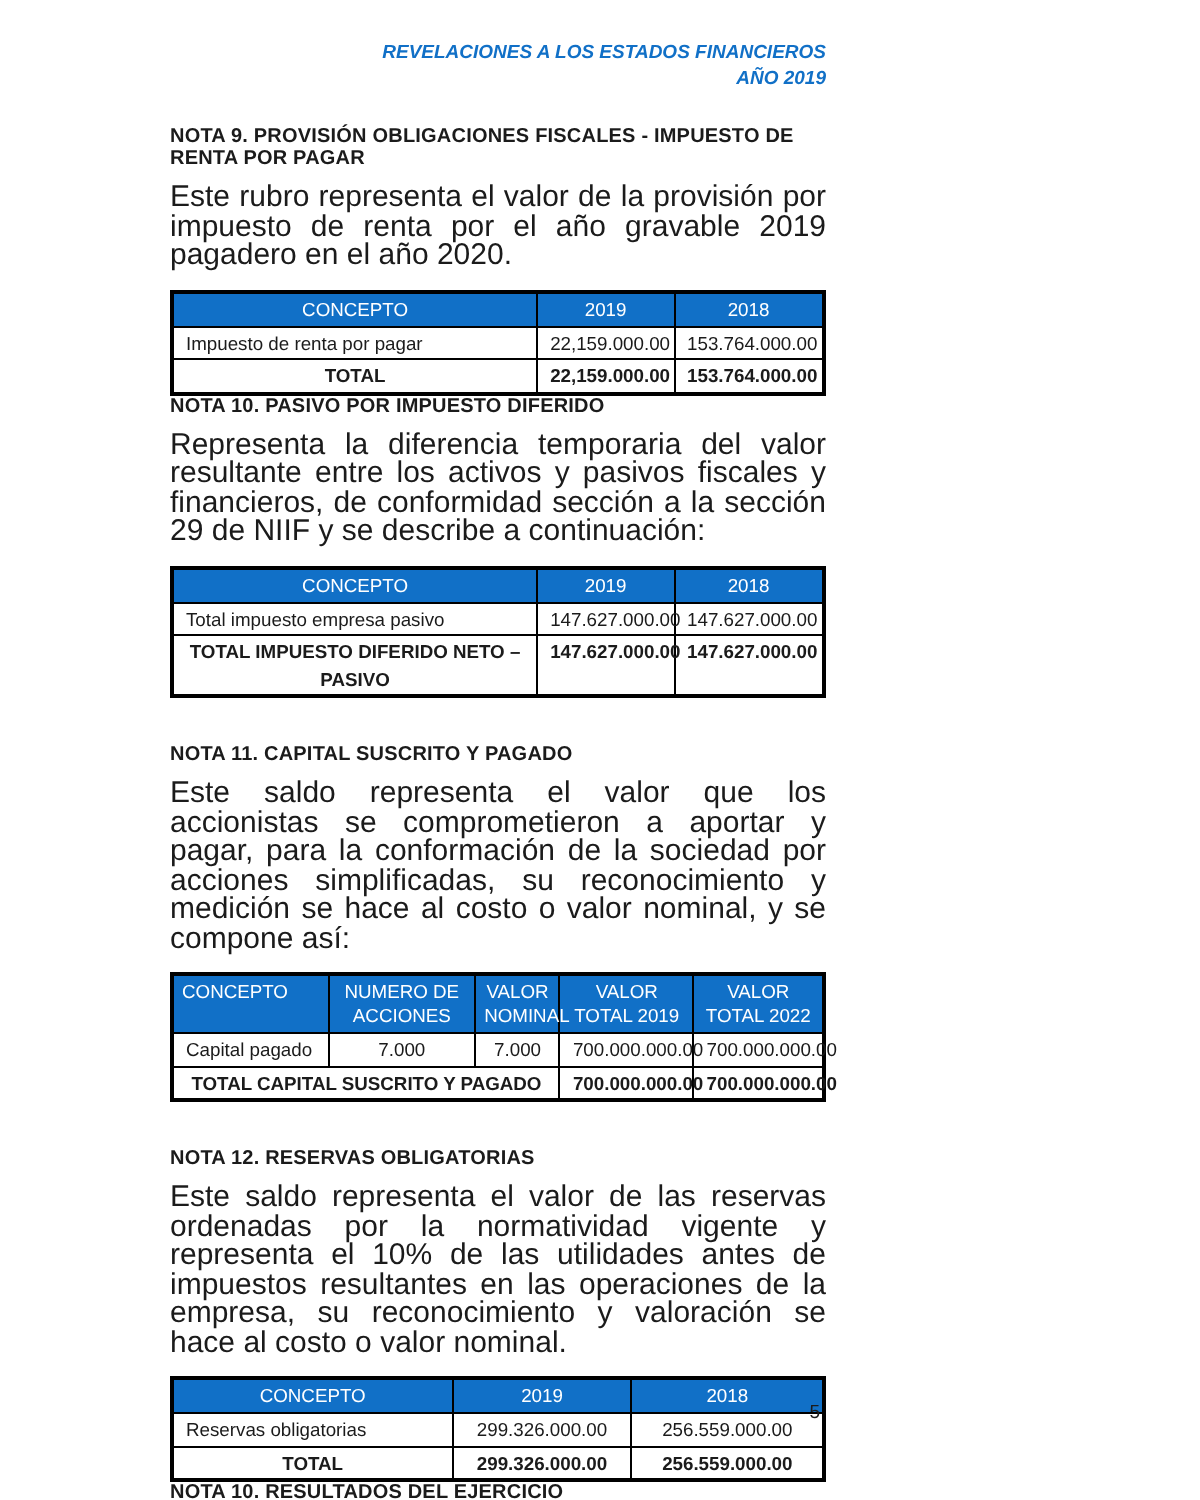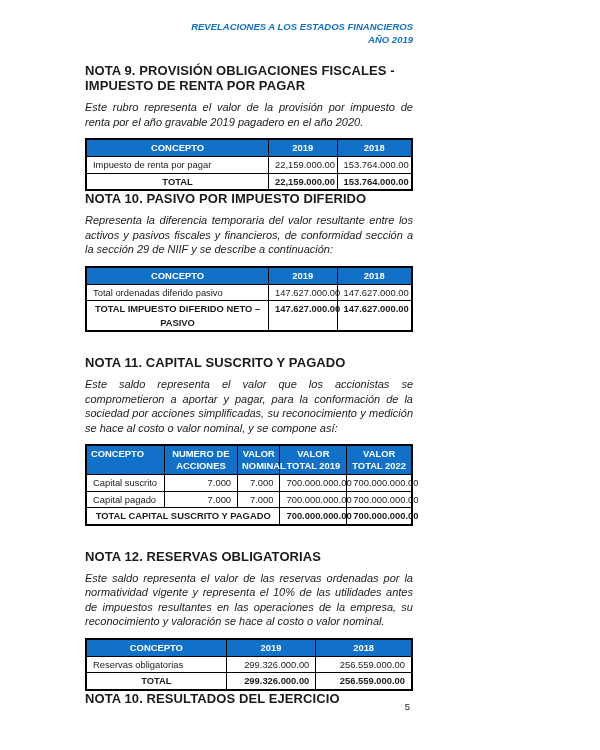--- a/index.html
+++ b/index.html
@@ -13,46 +13,45 @@
   .page {
     position: relative; width: 496px; height: 750px;
     padding: 20px 83px 0 85px; overflow: hidden; background: #fff;
   }
   .doc-header {
     text-align: right; font-size: 9.5px; font-weight: bold; font-style: italic;
     color: var(--accent); line-height: 13px;
   }
   .section { margin: 0; }
   .note-heading {
-    font-size: 13px; font-weight: bold; color: #1b1b1b; margin: 0;
+    font-size: 10px; font-weight: bold; color: #1b1b1b; margin: 0;
     letter-spacing: 0.1px;
   }
   .mt-a { margin-top: 17px; }
   .mt-b { }
   .mt-c { margin-top: 23px; }
   .body-text {
-    font-size: 11px; line-height: 14.5px; text-align: justify;
+    font-size: 15px; line-height: 14.5px; text-align: justify;
     margin: 7px 0 0 0;
-    font-style: italic;
   }
   table.fin-table {
     width: 100%; border-collapse: collapse; margin-top: 9px;
     font-size: 9.4px; border: 2px solid #000; table-layout: fixed;
   }
   .fin-table th {
-    background: var(--accent); color: #fff; font-weight: bold;
+    background: var(--accent); color: #fff; font-weight: normal;
     text-align: center; padding: 2px 4px; border: 1px solid #000;
     line-height: 12px;
   }
   .fin-table th.left { text-align: left; vertical-align: top; }
   .fin-table td {
     padding: 1px 6px; border: 1px solid #000; line-height: 13.5px;
     vertical-align: top; background: #fff;
   }
-  .num { text-align: right; }
+  .num { text-align: center; }
   .center { text-align: center; margin-left: 31px; }
   .justify { text-align: justify; }
   .total-row td { font-weight: bold; }
   .page-number {
     position: absolute; top: 701px; right: 86px; font-size: 9.5px; color: #1b1b1b;
   }
 </style>
 </head>
 <body>
 
@@ -105,21 +104,21 @@
         </colgroup>
       <thead>
         <tr>
           <th>CONCEPTO</th>
           <th>2019</th>
           <th>2018</th>
         </tr>
       </thead>
       <tbody>
         <tr>
-          <td>Total ordenadas diferido pasivo</td>
+          <td>Total impuesto empresa pasivo</td>
           <td class="num">147.627.000.00</td>
           <td class="num">147.627.000.00</td>
         </tr>
         <tr class="total-row">
           <td class="center">TOTAL IMPUESTO DIFERIDO NETO – PASIVO</td>
           <td class="num">147.627.000.00</td>
           <td class="num">147.627.000.00</td>
         </tr>
       </tbody>
     </table>
@@ -140,27 +139,20 @@
         <tr>
           <th class="left">CONCEPTO</th>
           <th>NUMERO DE ACCIONES</th>
           <th>VALOR NOMINAL</th>
           <th>VALOR TOTAL 2019</th>
           <th>VALOR TOTAL 2022</th>
         </tr>
       </thead>
       <tbody>
         <tr>
-          <td>Capital suscrito</td>
-          <td class="num">7.000</td>
-          <td class="num">7.000</td>
-          <td class="num">700.000.000.00</td>
-          <td class="num">700.000.000.00</td>
-        </tr>
-        <tr>
           <td>Capital pagado</td>
           <td class="num">7.000</td>
           <td class="num">7.000</td>
           <td class="num">700.000.000.00</td>
           <td class="num">700.000.000.00</td>
         </tr>
         <tr class="total-row">
           <td class="center" colspan="3">TOTAL CAPITAL SUSCRITO Y PAGADO</td>
           <td class="num">700.000.000.00</td>
           <td class="num">700.000.000.00</td>

